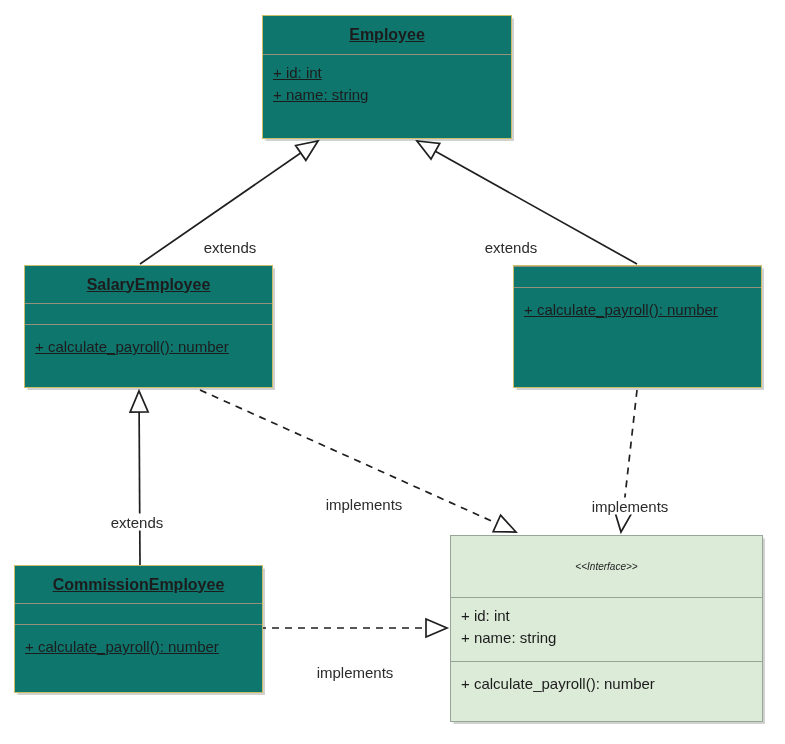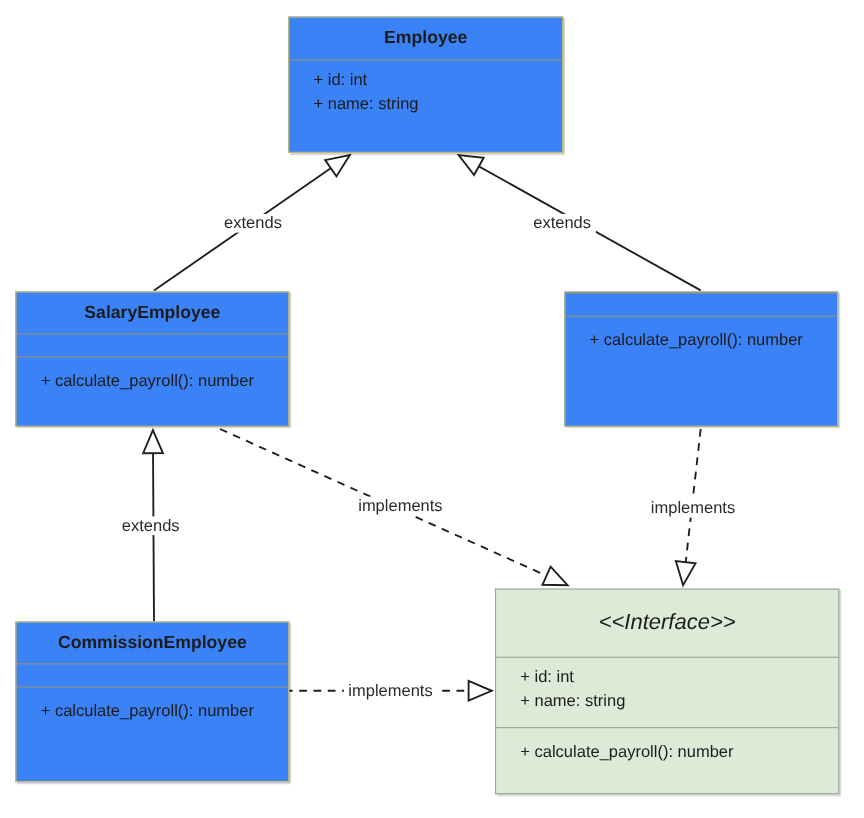--- a/index.html
+++ b/index.html
@@ -19,51 +19,52 @@
   }
   .uml-box {
     position: absolute;
     display: flex;
     flex-direction: column;
     box-sizing: border-box;
     z-index: 2;
     box-shadow: 1.5px 1.5px 1px rgba(0,0,0,0.18);
     color: #1c1c1c;
   }
-  .uml-box.yellow { background: #3b82f6; border: 1.5px solid #ccbd68; }
+  .uml-box.yellow { background: #0f766e; border: 1.5px solid #ccbd68; text-decoration: underline; }
   .uml-box.green  { background: #dcead8; border: 1.5px solid #97a797; }
   .uml-title {
     font-weight: bold;
     font-size: 16px;
     display: flex;
     flex-direction: column;
     align-items: center;
     justify-content: center;
     flex: 0 0 auto;
   }
   .yellow .sec { border-top: 1px solid #94917c; }
   .green  .sec { border-top: 1px solid #95a595; }
   .sec {
     box-sizing: border-box;
     font-size: 15px;
     line-height: 22px;
-    padding: 7px 22px;
+    padding: 7px 10px;
   }
   .sec.empty { padding: 0; }
-  .stereotype { font-style: italic; font-size: 20px; font-weight: normal; line-height: 19px; }
+  .stereotype { font-style: italic; font-size: 10px; font-weight: normal; line-height: 19px; }
   .iface-name { font-size: 16px; line-height: 21px; }
   .edge-label {
     position: absolute;
     transform: translate(-50%, -50%);
     font-size: 15px;
     color: #2b2b2b;
     background: #ffffff;
     padding: 0 4px;
     white-space: nowrap;
     z-index: 3;
+    margin-top: 44px;
   }
 </style>
 </head>
 <body>
 
 <div class="canvas">
 
   <svg class="connector-layer" width="785" height="744" viewBox="0 0 785 744" xmlns="http://www.w3.org/2000/svg">
     <defs>
       <marker id="hollow-triangle" markerUnits="userSpaceOnUse" markerWidth="26" markerHeight="22" viewBox="0 0 26 22" refX="23" refY="11" orient="auto">
@@ -86,36 +87,36 @@
   <span class="edge-label" style="left:355px; top:628px;">implements</span>
 
   <div class="uml-box yellow" style="left:262px; top:15px; width:250px; height:124px;">
     <div class="uml-title" style="height:38px;">Employee</div>
     <div class="sec" style="flex:1;">
       <div>+ id: int</div>
       <div>+ name: string</div>
     </div>
   </div>
 
-  <div class="uml-box yellow" style="left:14px; top:265px; width:249px; height:123px;">
+  <div class="uml-box yellow" style="left:24px; top:265px; width:249px; height:123px;">
     <div class="uml-title" style="height:37px;">SalaryEmployee</div>
     <div class="sec empty" style="height:21px;"></div>
     <div class="sec" style="flex:1; padding-top:11px;">
       <div>+ calculate_payroll(): number</div>
     </div>
   </div>
 
   <div class="uml-box yellow" style="left:513px; top:265px; width:249px; height:123px;">
     <div class="sec empty" style="height:21px;"></div>
     <div class="sec" style="flex:1; padding-top:11px;">
       <div>+ calculate_payroll(): number</div>
     </div>
   </div>
 
-  <div class="uml-box yellow" style="left:14px; top:565px; width:249px; height:146px;">
+  <div class="uml-box yellow" style="left:14px; top:565px; width:249px; height:128px;">
     <div class="uml-title" style="height:37px;">CommissionEmployee</div>
     <div class="sec empty" style="height:21px;"></div>
     <div class="sec" style="flex:1; padding-top:11px;">
       <div>+ calculate_payroll(): number</div>
     </div>
   </div>
 
   <div class="uml-box green" style="left:450px; top:535px; width:313px; height:187px;">
     <div class="uml-title" style="height:61px;">
       <div class="stereotype">&lt;&lt;Interface&gt;&gt;</div>

